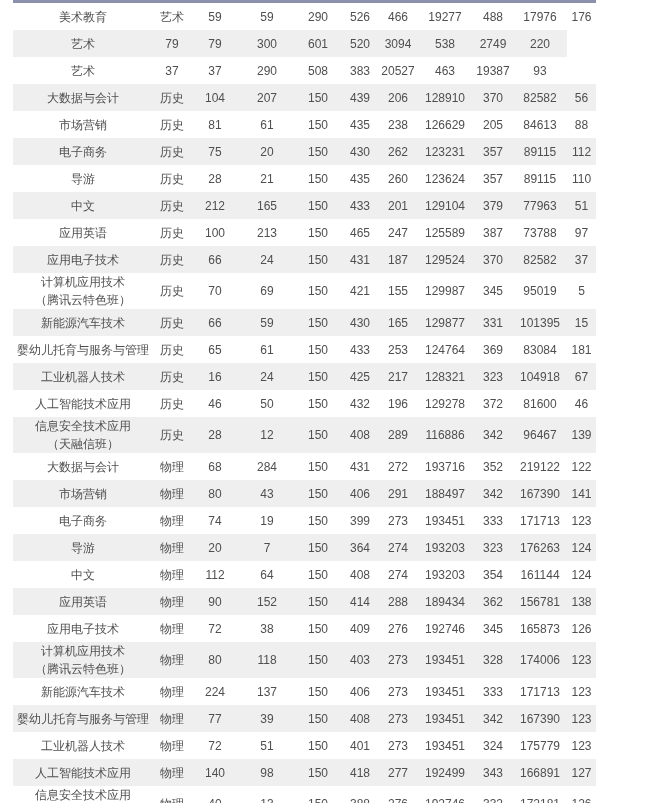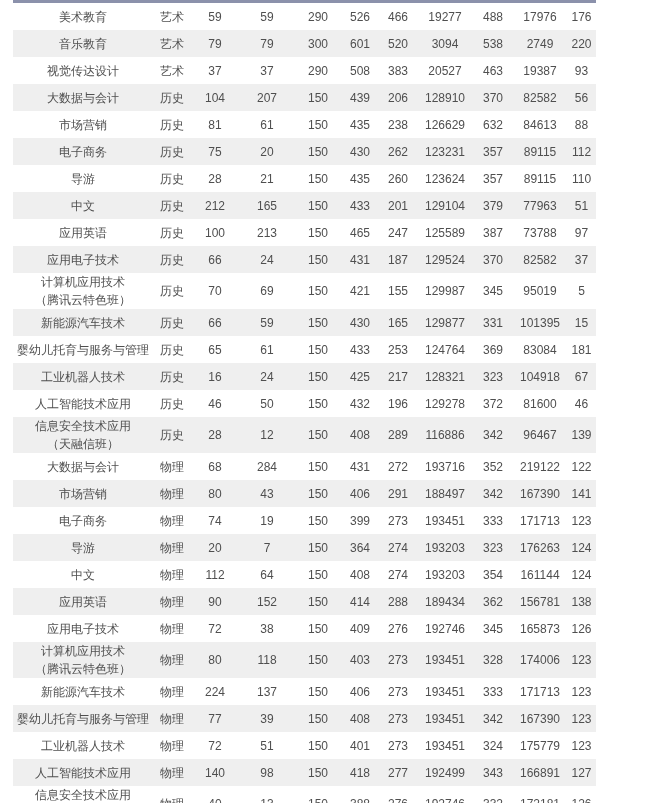--- a/index.html
+++ b/index.html
@@ -66,35 +66,33 @@
         <div class="cell">290</div>
         <div class="cell">526</div>
         <div class="cell">466</div>
         <div class="cell">19277</div>
         <div class="cell">488</div>
         <div class="cell">17976</div>
         <div class="cell">176</div>
       </div>
 
   <div class="t-row even">
-    <div class="cell major-cell">音乐教育</div>
     <div class="cell">艺术</div>
   <div class="cell">79</div>
         <div class="cell">79</div>
         <div class="cell">300</div>
         <div class="cell">601</div>
         <div class="cell">520</div>
         <div class="cell">3094</div>
         <div class="cell">538</div>
         <div class="cell">2749</div>
         <div class="cell">220</div>
       </div>
 
   <div class="t-row odd">
-    <div class="cell major-cell">视觉传达设计</div>
     <div class="cell">艺术</div>
   <div class="cell">37</div>
         <div class="cell">37</div>
         <div class="cell">290</div>
         <div class="cell">508</div>
         <div class="cell">383</div>
         <div class="cell">20527</div>
         <div class="cell">463</div>
         <div class="cell">19387</div>
         <div class="cell">93</div>
@@ -116,21 +114,21 @@
 
   <div class="t-row odd">
     <div class="cell major-cell">市场营销</div>
     <div class="cell">历史</div>
   <div class="cell">81</div>
         <div class="cell">61</div>
         <div class="cell">150</div>
         <div class="cell">435</div>
         <div class="cell">238</div>
         <div class="cell">126629</div>
-        <div class="cell">632</div>
+        <div class="cell">205</div>
         <div class="cell">84613</div>
         <div class="cell">88</div>
       </div>
 
   <div class="t-row even">
     <div class="cell major-cell">电子商务</div>
     <div class="cell">历史</div>
   <div class="cell">75</div>
         <div class="cell">20</div>
         <div class="cell">150</div>

